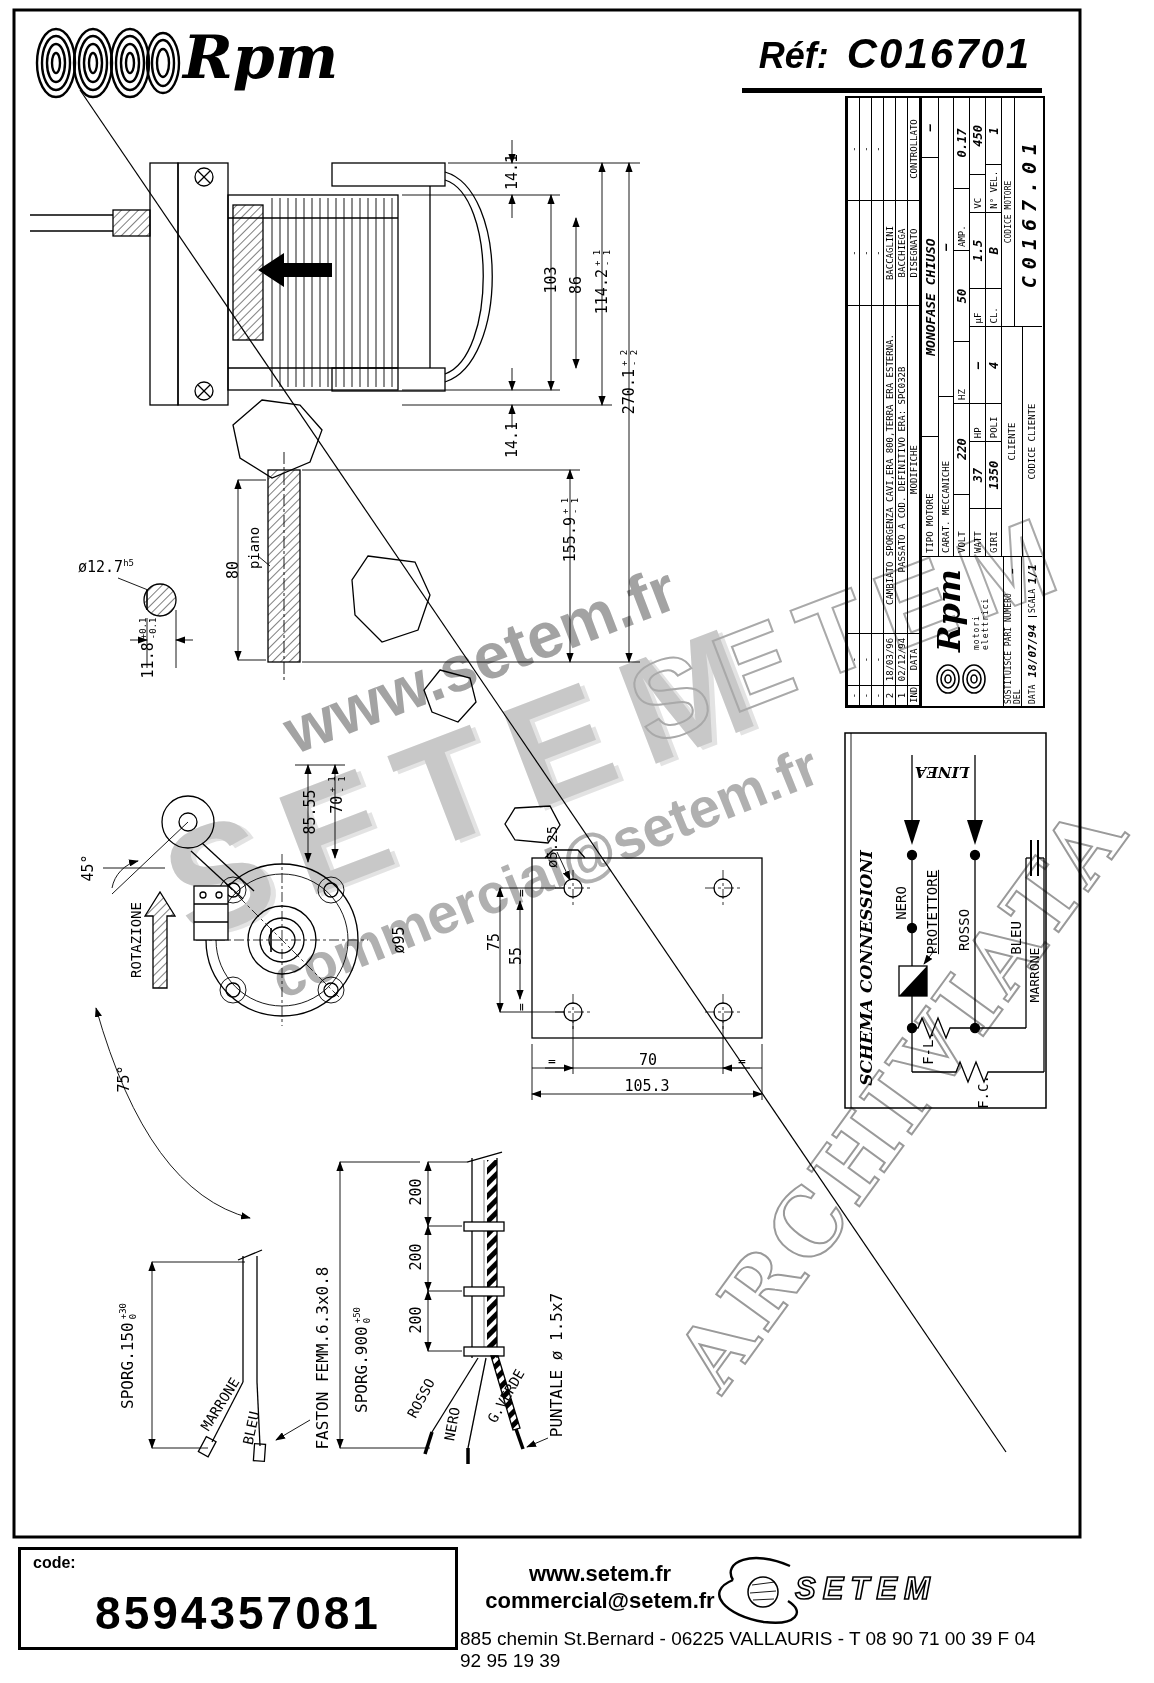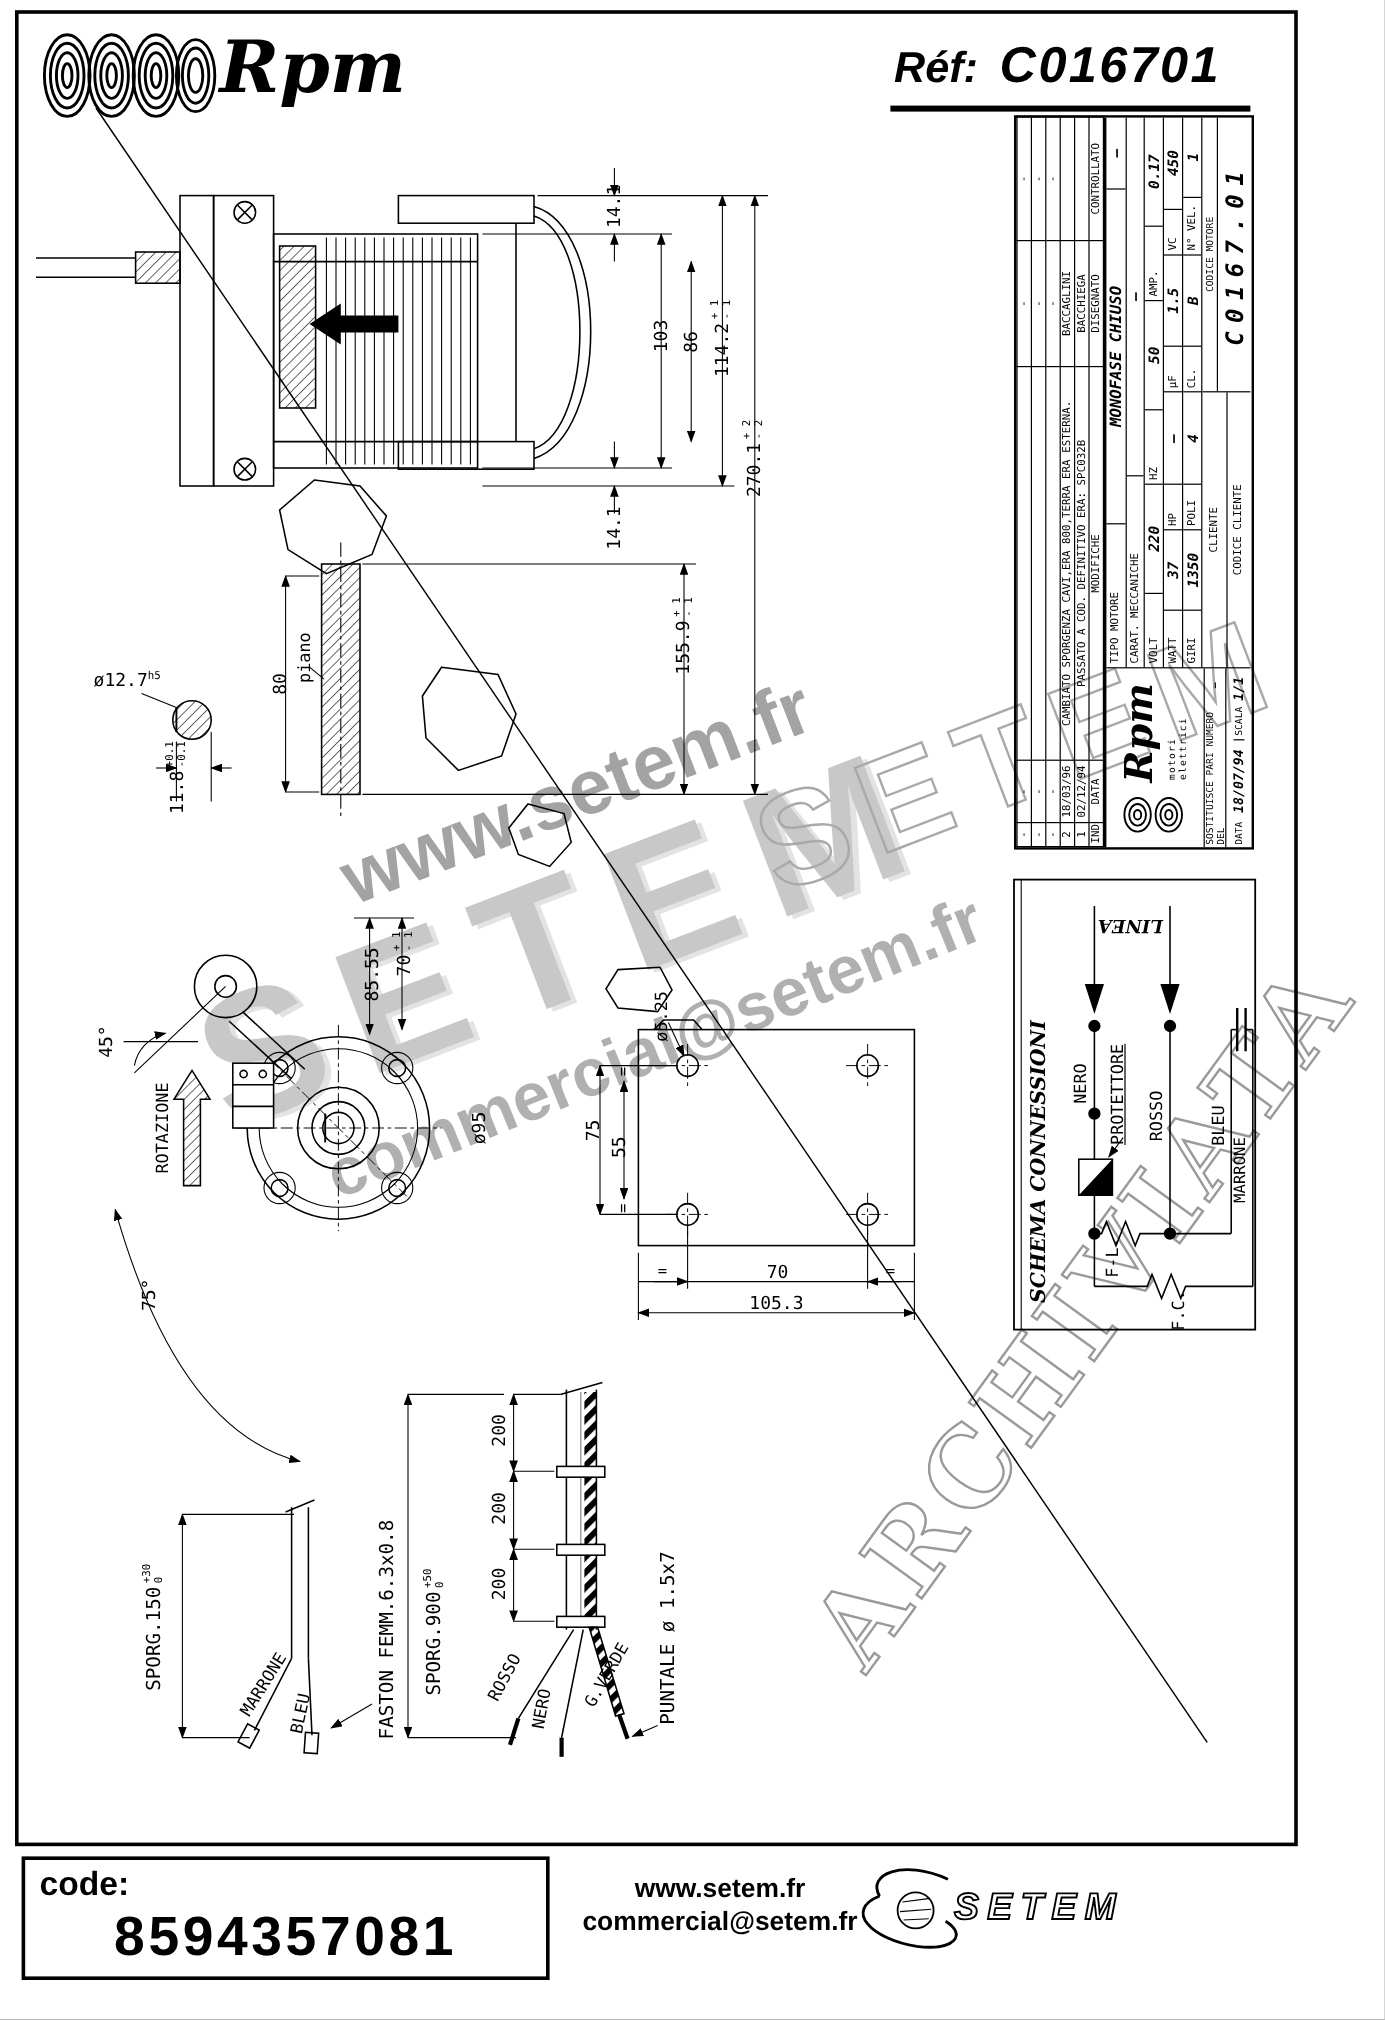--- a/index.html
+++ b/index.html
@@ -40,28 +40,28 @@
   .pair{display:flex;height:100%;border-right:1px solid #000;}
   .pair:last-child{border-right:none;}
   .bott{display:flex;flex:1;}
   .bl{width:230px;border-right:1px solid #000;display:flex;flex-direction:column;}
   .bl>div{flex:1;display:flex;align-items:center;justify-content:center;font-size:9px;}
   .bl>div:first-child{border-bottom:1px solid #000;}
   .br{flex:1;display:flex;flex-direction:column;}
   .cmL{height:13px;font-size:8px;display:flex;align-items:center;justify-content:center;border-bottom:1px solid #000;}
   .cmV{flex:1;display:flex;align-items:center;justify-content:center;font-size:20px;font-style:italic;font-weight:bold;letter-spacing:7px;}
   
-  .refWrap{position:absolute;left:745px;top:30px;width:300px;text-align:left;z-index:3;
+  .refWrap{position:absolute;left:745px;top:30px;width:300px;text-align:center;z-index:3;
            font-family:"Liberation Sans",sans-serif;font-style:italic;font-weight:bold;}
   .refWrap .a{font-size:36px;margin-right:18px;}
   .refWrap .b{font-size:42px;letter-spacing:2px;}
   .refBar{position:absolute;left:742px;top:88px;width:300px;height:5px;background:#000;z-index:3;}
   #codeBox{position:absolute;left:18px;top:1547px;width:434px;height:97px;border:3px solid #000;z-index:3;
            font-family:"Liberation Sans",sans-serif;}
-  #codeBox .cl{position:absolute;left:12px;top:4px;font-size:28px;font-weight:bold;}
+  #codeBox .cl{position:absolute;left:12px;top:4px;font-size:16px;font-weight:bold;}
   #codeBox .cv{position:absolute;left:0;right:0;top:36px;text-align:center;font-size:46px;font-weight:bold;letter-spacing:3px;}
   .fcenter{position:absolute;left:450px;top:1560px;width:300px;text-align:center;z-index:3;
            font-family:"Liberation Sans",sans-serif;font-weight:bold;font-size:22px;line-height:27px;}
   .addr{position:absolute;left:460px;top:1628px;width:600px;font-family:"Liberation Sans",sans-serif;
         font-size:19px;z-index:3;}
   .setemTxt{position:absolute;left:795px;top:1571px;z-index:3;font-family:"Liberation Sans",sans-serif;
             font-style:italic;font-weight:bold;font-size:31px;letter-spacing:7px;color:#fff;
             -webkit-text-stroke:1.6px #000;}
   .schemaTitle{font-family:"DejaVu Serif",serif;font-weight:bold;font-style:italic;}
   .serifIt{font-family:"DejaVu Serif",serif;font-weight:bold;font-style:italic;}
@@ -564,14 +564,15 @@
 
   <div id="codeBox">
     <div class="cl">code:</div>
     <div class="cv">8594357081</div>
   </div>
   <div class="fcenter">
     <div>www.setem.fr</div>
     <div>commercial@setem.fr</div>
   </div>
   <div class="setemTxt">SETEM</div>
+  <div class="addr">885 chemin St.Bernard  -  06225 VALLAURIS  -  T 08 90 71 00 39   F 04 92 95 19 39</div>
 
 </div>
 
 </body></html>

